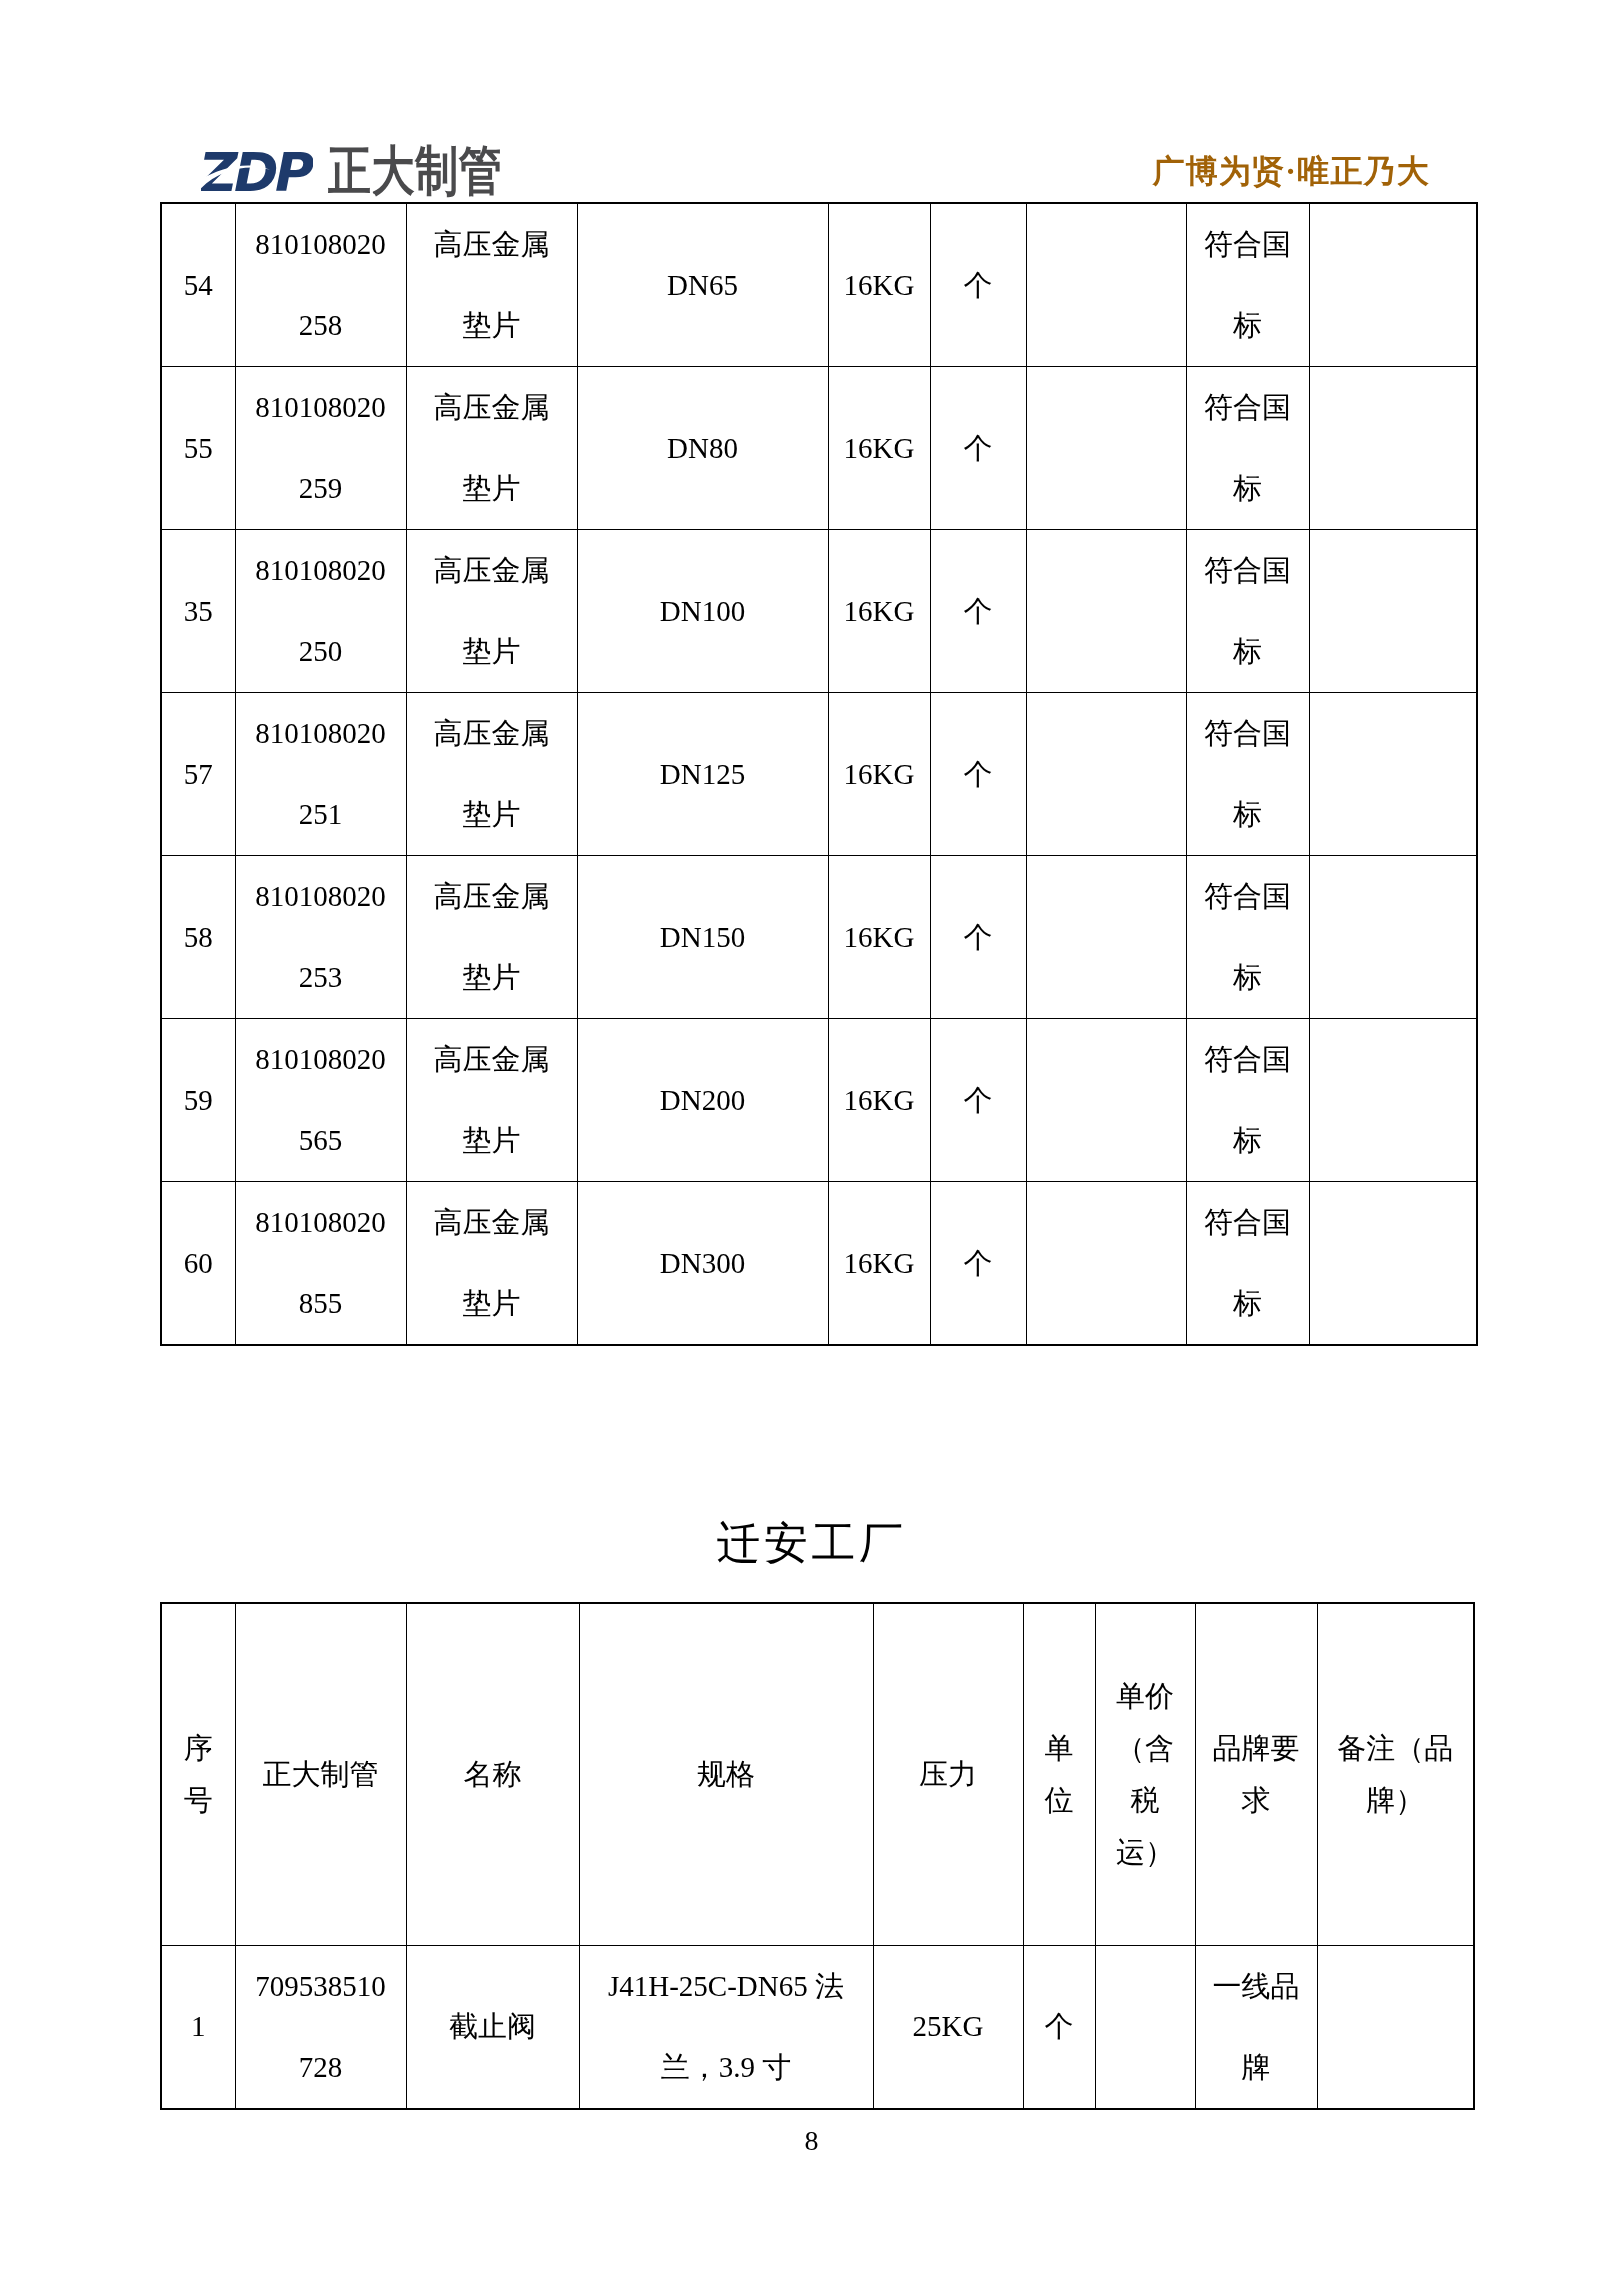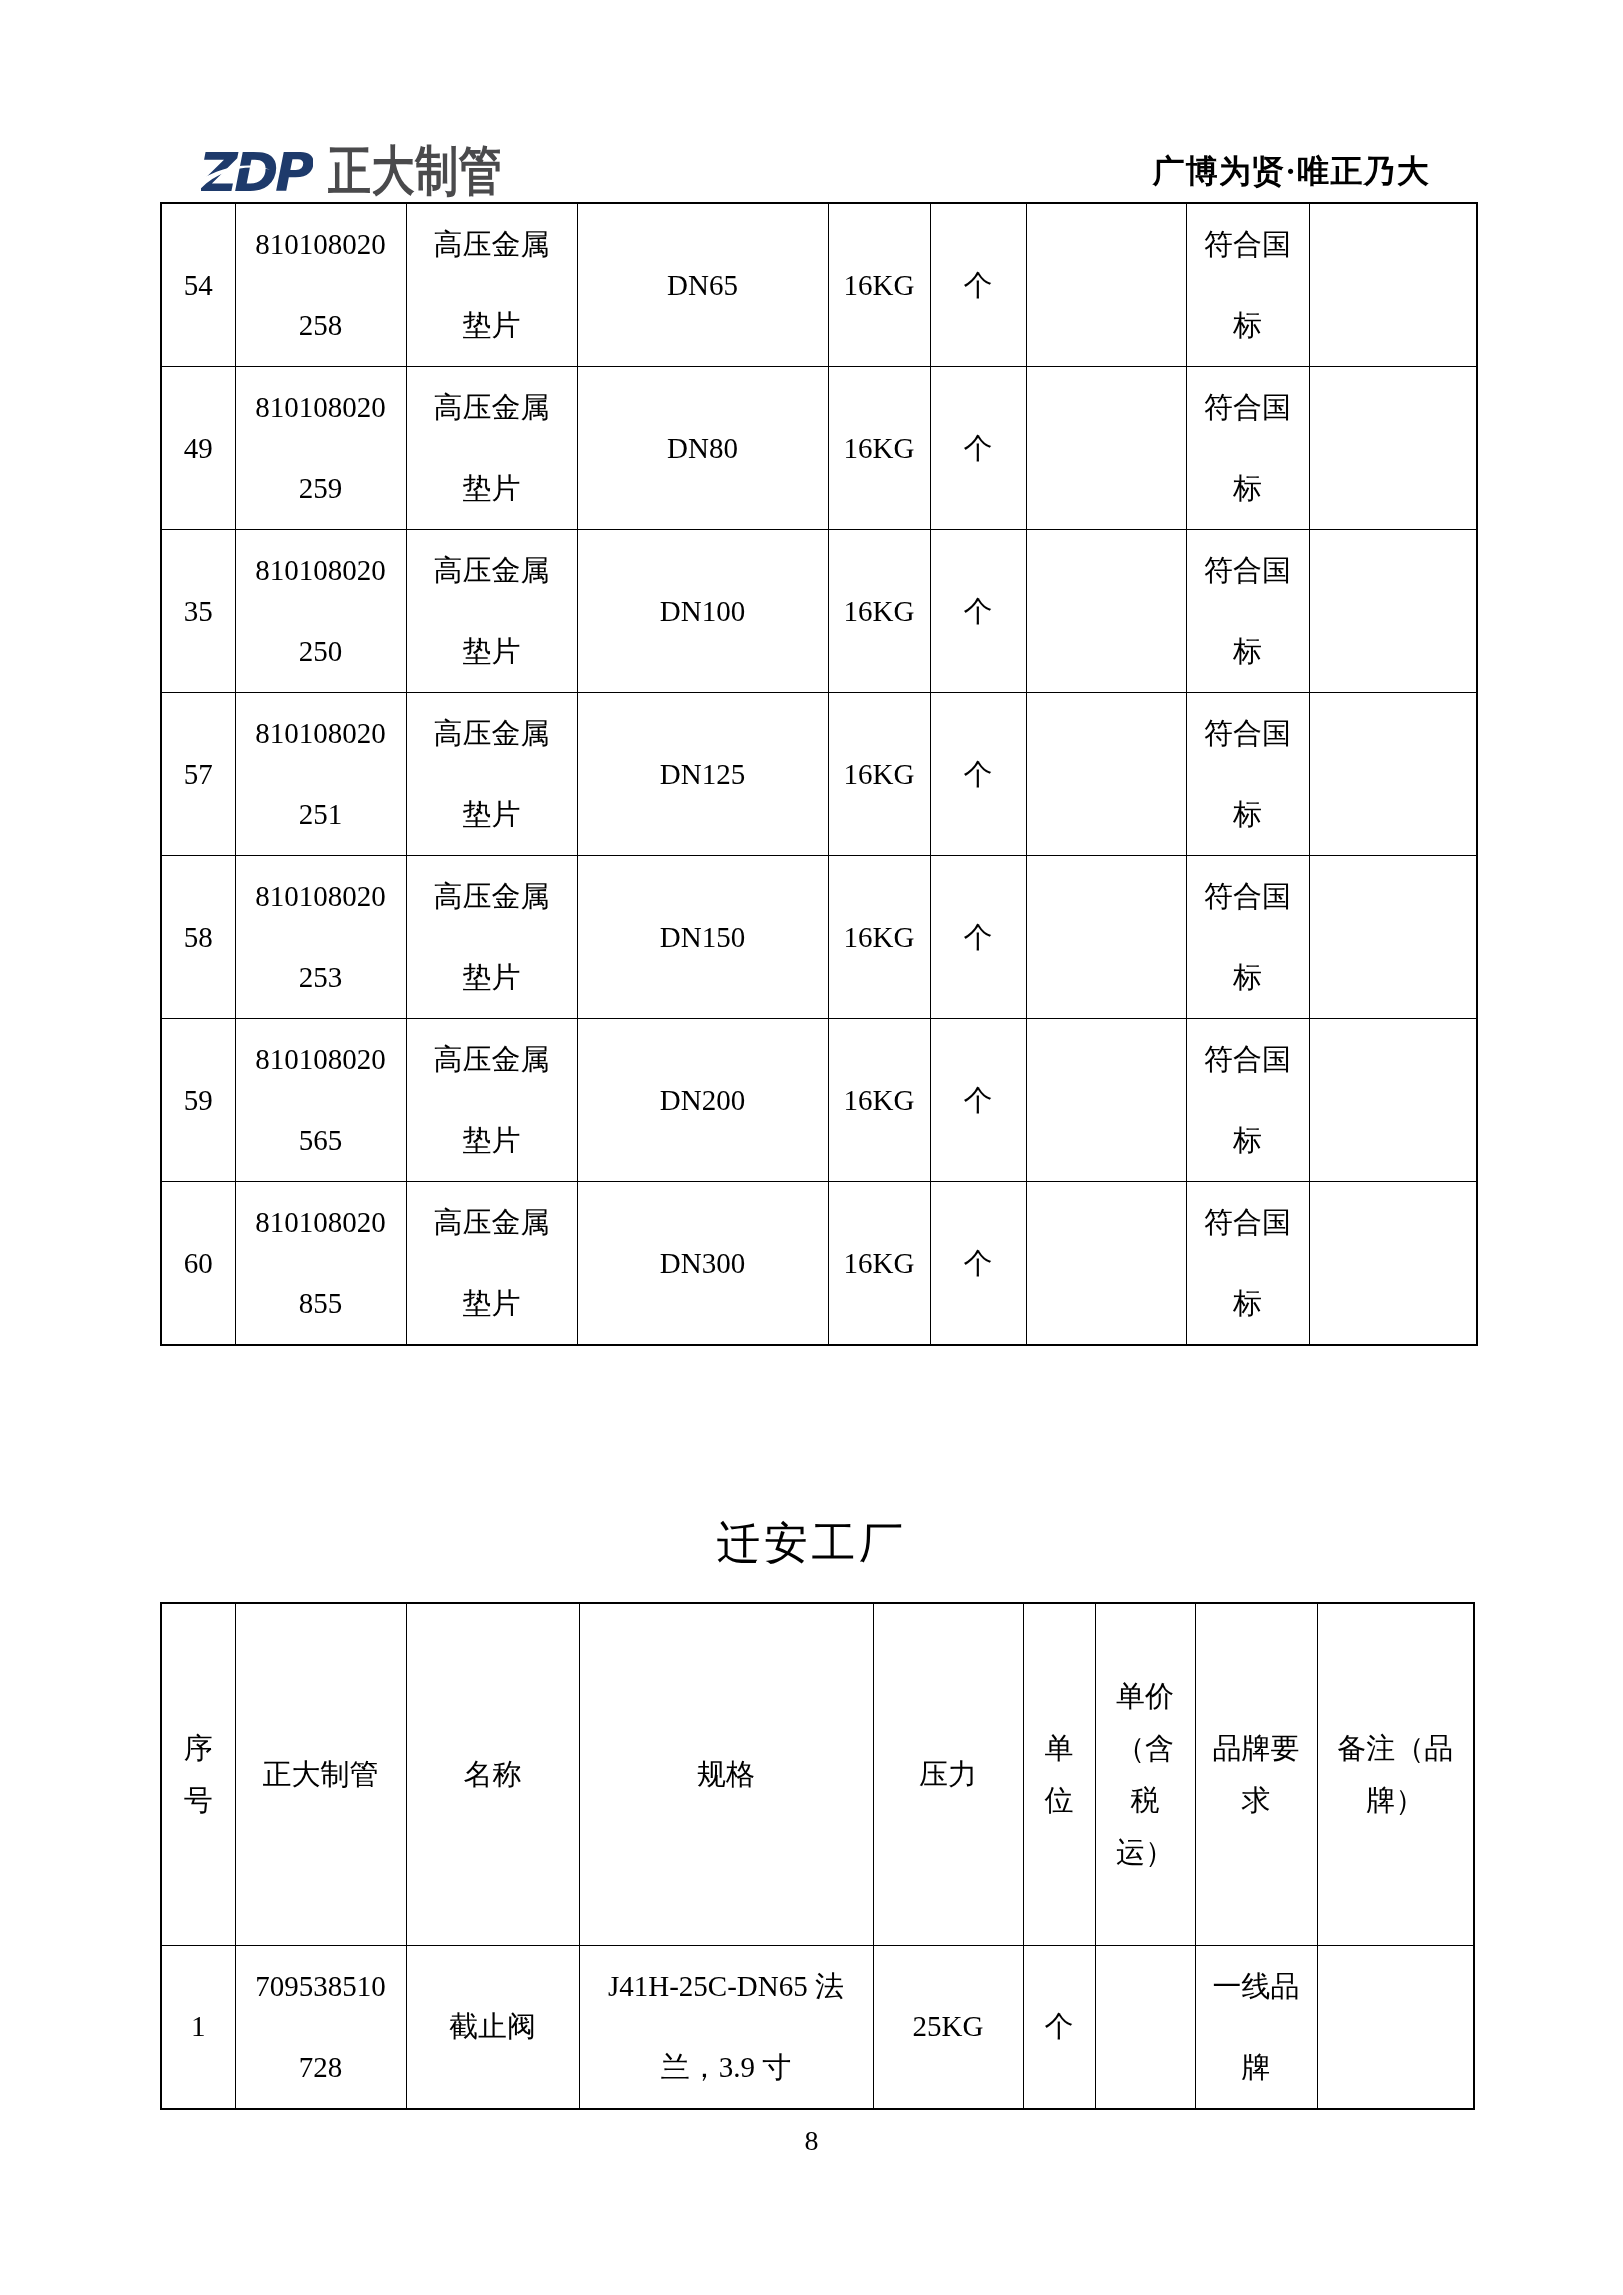--- a/index.html
+++ b/index.html
@@ -6,21 +6,21 @@
   .page{position:relative;width:1623px;height:2295px;background:#ffffff;
         font-family:"Liberation Serif","DejaVu Serif",serif;color:#000;overflow:hidden;}
 
   
   .logo{position:absolute;left:201px;top:143px;display:flex;align-items:center;gap:15px;}
   .zdp-mark{width:112px;height:56px;display:block;}
   .logo-cn{font-family:"DejaVu Sans","Liberation Sans",sans-serif;font-weight:bold;
            font-size:43px;color:#4a4a4c;transform:scaleY(1.24);transform-origin:center;
            letter-spacing:0.6px;white-space:nowrap;}
   .slogan{position:absolute;top:150px;right:193px;font-size:32px;font-weight:bold;
-          color:#000000;letter-spacing:1.2px;white-space:nowrap;text-align:center;}
+          color:#a16207;letter-spacing:1.2px;white-space:nowrap;text-align:center;}
 
   
   table{border-collapse:collapse;table-layout:fixed;}
   td{border:1.2px solid #000;border-top-width:1.8px;border-bottom-width:1.8px;
      text-align:center;vertical-align:middle;font-size:29px;line-height:81px;
      padding:0;overflow:hidden;}
   .t1{position:absolute;left:160px;top:202px;width:1316px;border:2.9px solid #000;}
   .t1 tr{height:161px;}
   .t2{position:absolute;left:160px;top:1602px;width:1313px;border:2.9px solid #000;}
   .t2 tr.hdr{height:342px;}
@@ -67,21 +67,21 @@
 垫片</td>
         <td>DN65</td>
         <td>16KG</td>
         <td>个</td>
         <td></td>
         <td class="ml">符合国
 标</td>
         <td></td>
       </tr>
       <tr>
-        <td>49</td>
+        <td>55</td>
         <td class="ml">810108020
 259</td>
         <td class="ml">高压金属
 垫片</td>
         <td>DN80</td>
         <td>16KG</td>
         <td>个</td>
         <td></td>
         <td class="ml">符合国
 标</td>

